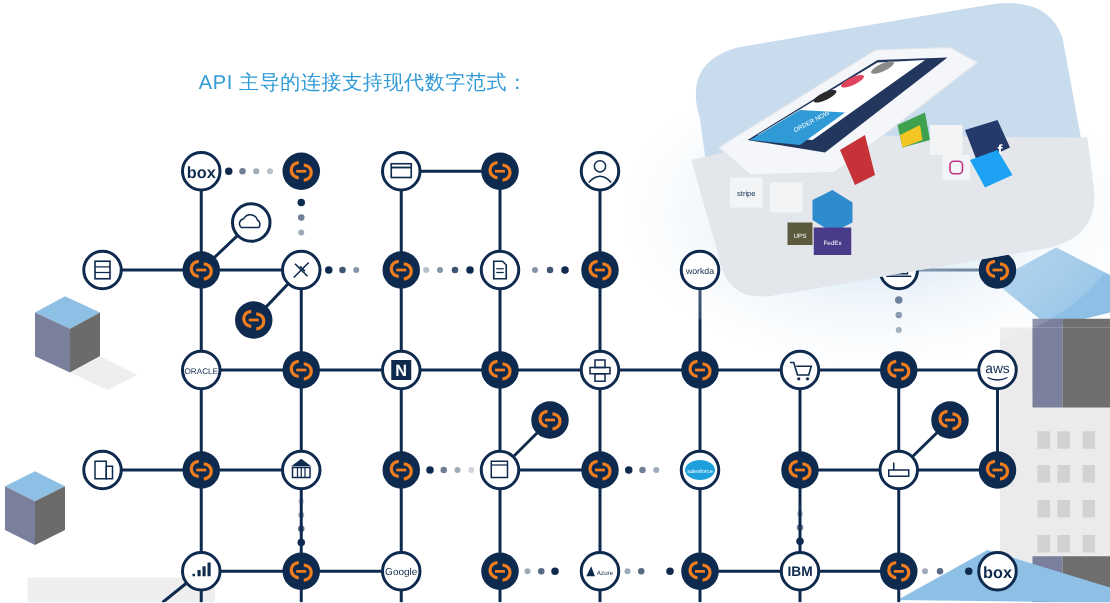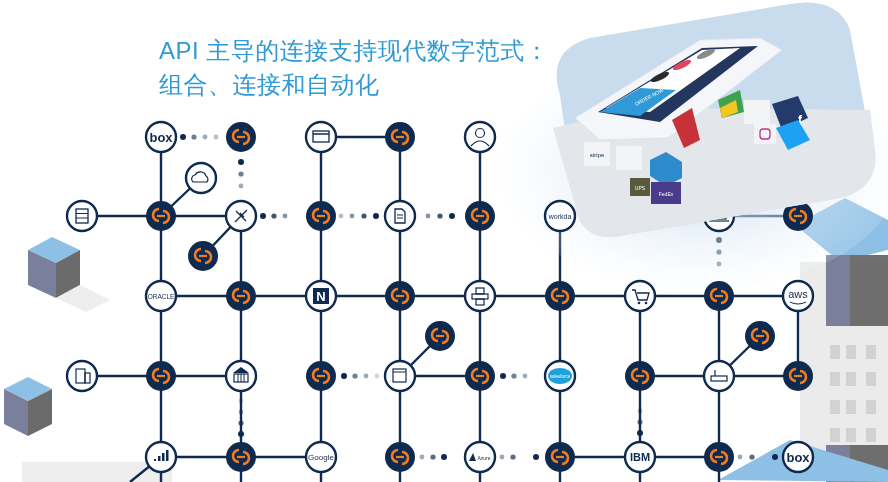--- a/index.html
+++ b/index.html
@@ -1,27 +1,26 @@
 <!DOCTYPE html>
 <html><head>
 <meta charset="utf-8">
 <style>
   html,body{margin:0;padding:0;}
   body{width:888px;height:482px;overflow:hidden;background:#ffffff;position:relative;font-family:"Liberation Sans","DejaVu Sans",sans-serif;}
-  .title{position:absolute;left:159px;top:34px;color:#2f9ad6;font-size:24px;line-height:34px;letter-spacing:0.5px;}
+  .title{position:absolute;left:159px;top:50px;color:#2f9ad6;font-size:16px;line-height:34px;letter-spacing:0.5px;}
   .title div{white-space:nowrap;}
   svg.net{position:absolute;left:0;top:0;}
   .lbl{font-family:"Liberation Sans","DejaVu Sans",sans-serif;}
 </style>
 </head>
 <body>
 
 <div class="title">
   <div>API 主导的连接支持现代数字范式：</div>
-  <div>组合、连接和自动化</div>
 </div>
 
 <svg class="net" width="888" height="482" viewBox="0 0 888 482">
   <defs>
     <g id="mule">
       <circle r="15" fill="#0f2a4f"></circle>
       <path d="M-2,-7 A6,6 0 1,0 -2,5" fill="none" stroke="#f07d1e" stroke-width="2.6"></path>
       <path d="M2,-5 A6,6 0 1,1 2,7" fill="none" stroke="#f07d1e" stroke-width="2.6"></path>
       <line x1="-4" y1="0" x2="4" y2="0" stroke="#f07d1e" stroke-width="2.2"></line>
     </g>

